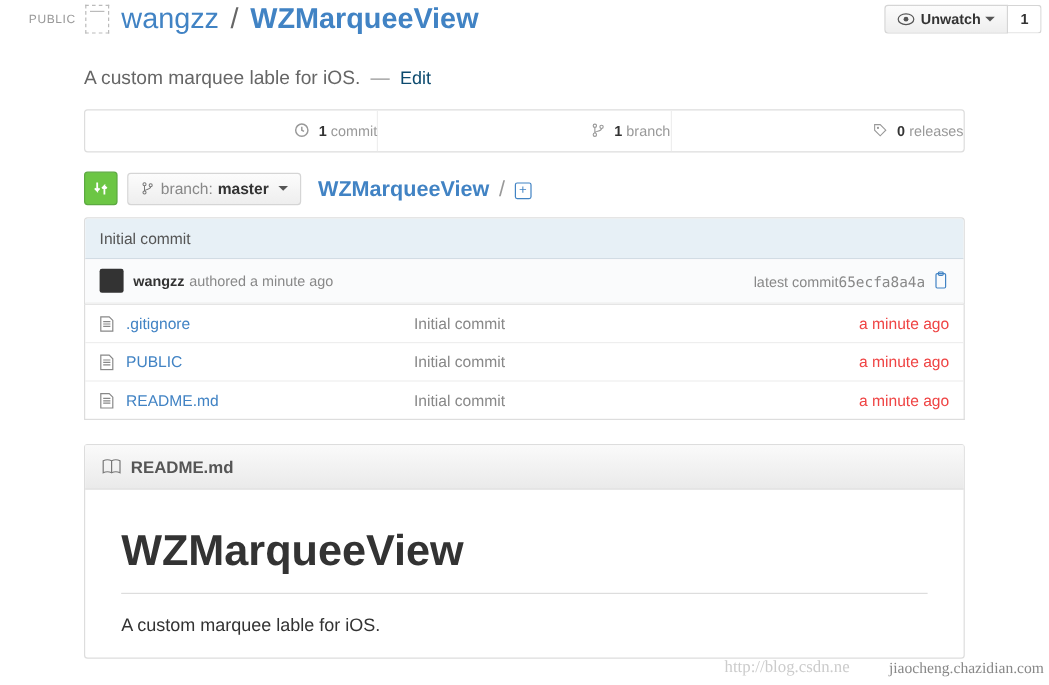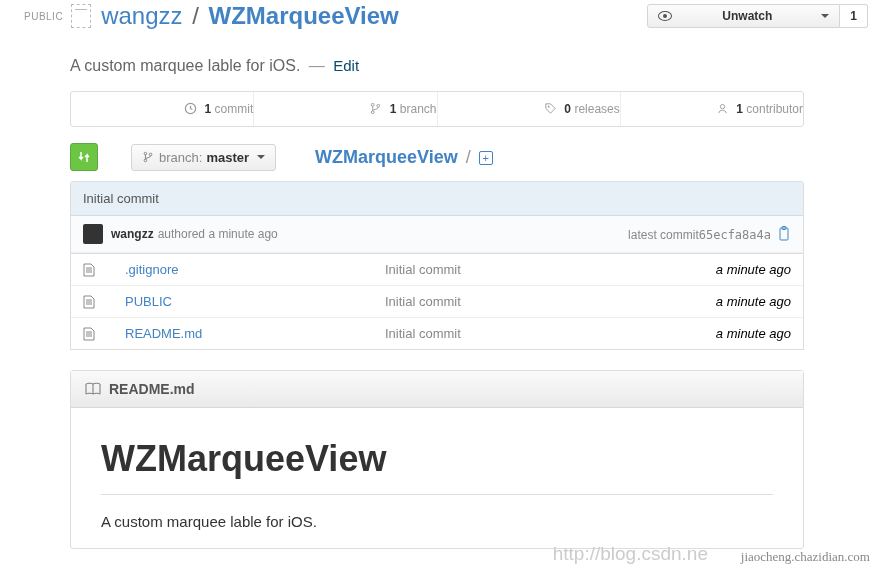--- a/index.html
+++ b/index.html
@@ -54,21 +54,21 @@
     padding: 4px 10px;
     font-size: 12px;
     font-weight: bold;
     color: #333;
     background: linear-gradient(#fcfcfc, #eee);
     border: 1px solid #d5d5d5;
     border-radius: 3px;
     cursor: pointer;
   }
   .btn-group { display: flex; }
-  .btn-group .btn:first-child { border-top-right-radius: 0; border-bottom-right-radius: 0; gap: 45px; }
+  .btn-group .btn:first-child { border-top-right-radius: 0; border-bottom-right-radius: 0; }
   .btn-group .count {
     padding: 4px 10px;
     font-size: 12px;
     font-weight: bold;
     color: #333;
     background: #fff;
     border: 1px solid #d5d5d5;
     border-left: none;
     border-radius: 0 3px 3px 0;
   }
@@ -124,21 +124,20 @@
     display: inline-block;
     width: 13px; height: 13px;
     vertical-align: -2px;
     margin-right: 4px;
   }
 
   .branch-row {
     margin: 0 70px 10px 70px;
     display: flex;
     align-items: center;
-    gap: 25px;
   }
   .compare-btn {
     width: 28px; height: 28px;
     background: #6cc644;
     border: 1px solid #5ca941;
     border-radius: 3px;
     display: flex;
     align-items: center;
     justify-content: center;
     margin-right: 8px;
@@ -213,31 +212,30 @@
     margin: 0 70px 20px 70px;
     border: 1px solid #ddd;
     border-top: none;
   }
   .file-row {
     display: flex;
     align-items: center;
     padding: 8px 12px;
     border-bottom: 1px solid #eee;
     font-size: 13px;
-    gap: 20px;
   }
   .file-row:last-child { border-bottom: none; }
   .file-row .file-icon {
     width: 12px; height: 14px;
     margin-right: 10px;
     color: #888;
   }
   .file-row .fname { color: #4183c4; width: 240px; }
   .file-row .fmsg { color: #888; flex: 1; }
-  .file-row .ftime { color: #000000; font-style: italic; }
+  .file-row .ftime { color: #ef4444; }
 
   .readme-box {
     margin: 0 70px;
     border: 1px solid #ddd;
     border-radius: 3px;
   }
   .readme-head {
     display: flex;
     align-items: center;
     padding: 10px 14px;
@@ -255,22 +253,22 @@
     color: #333;
     border-bottom: 1px solid #ddd;
     padding-bottom: 14px;
     margin-bottom: 18px;
   }
   .readme-body p { font-size: 15px; color: #333; }
 
   .watermark {
     position: absolute;
     bottom: 6px;
-    font-family: Liberation Sans, sans-serif;
-    font-size: 19px;
+    font-family: Liberation Serif, serif;
+    font-size: 14px;
     color: #ccc;
   }
   .watermark.left { right: 166px; }
   .watermark.right { right: 4px; color: #888; font-family: SimSun, serif; font-size: 13px; }
 </style>
 </head>
 <body>
 
 <div class="header">
   <span class="public-badge">PUBLIC</span>
@@ -315,27 +313,20 @@
       </svg>
     <b>1</b><span> branch</span>
   </div>
   <div class="cell">
     <svg class="mini-icon" viewBox="0 0 14 14">
         <path d="M2 2h5l5 5-5 5-5-5z" fill="none" stroke="#999"></path>
         <circle cx="5" cy="5" r="1" fill="#999"></circle>
       </svg>
     <b>0</b><span> releases</span>
   </div>
-  <div class="cell">
-    <svg class="mini-icon" viewBox="0 0 14 14">
-        <circle cx="7" cy="5" r="2.3" fill="none" stroke="#999"></circle>
-        <path d="M3 12c0-2 2-3 4-3s4 1 4 3" fill="none" stroke="#999"></path>
-      </svg>
-    <b>1</b><span> contributor</span>
-  </div>
 </div>
 
 <div class="branch-row">
   <div class="compare-btn">
     <svg width="14" height="14" viewBox="0 0 14 14">
         <path d="M4 2v7l-2-2m2 2 2-2M10 12V5l-2 2m2-2 2 2" stroke="#fff" stroke-width="1.5" fill="none"></path>
       </svg>
   </div>
   <div class="branch-select">
     <svg width="12" height="14" viewBox="0 0 14 14" style="margin-right:5px">

